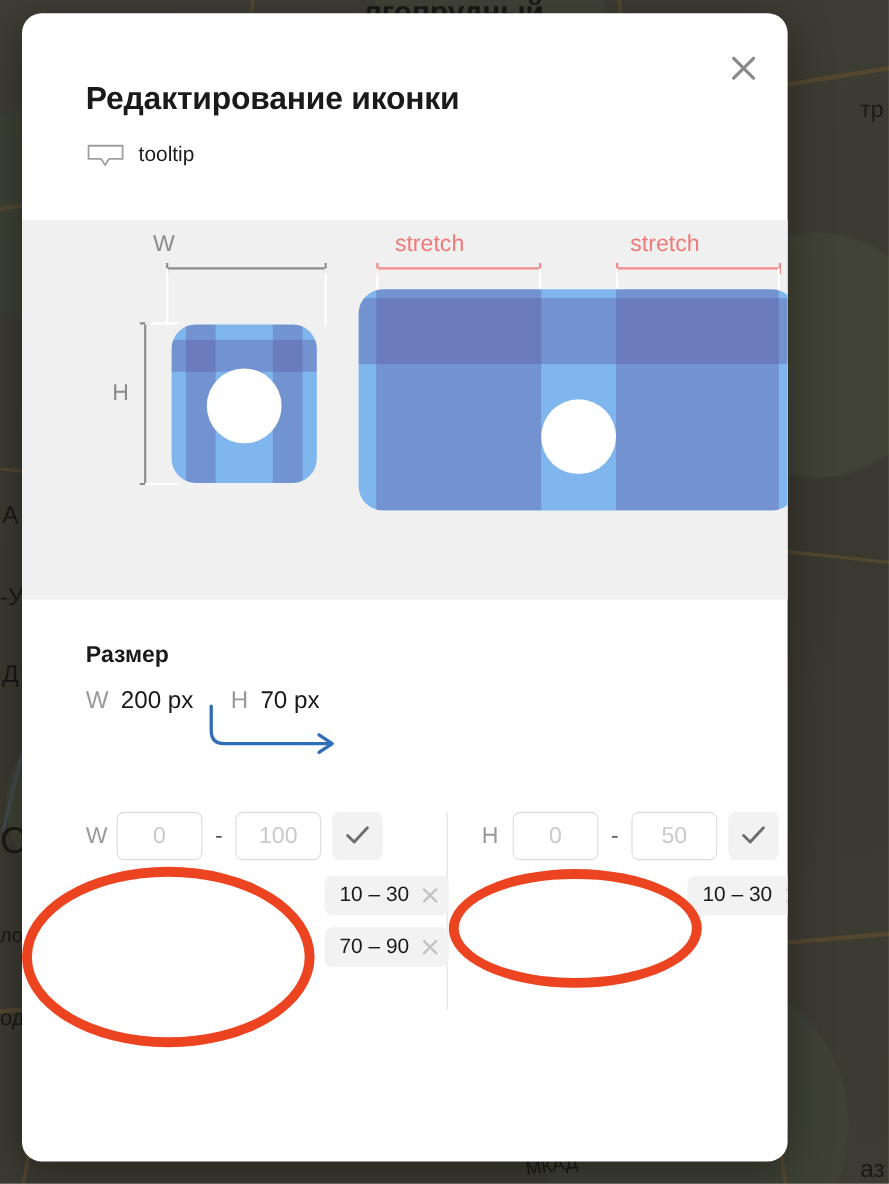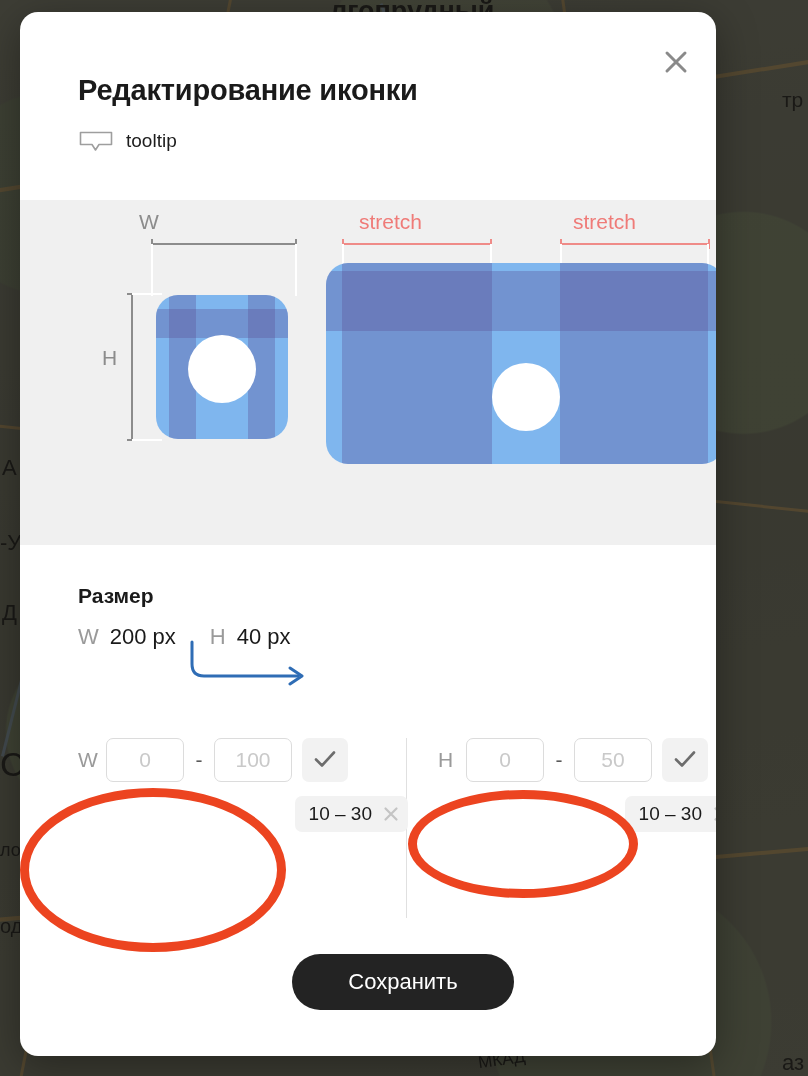--- a/index.html
+++ b/index.html
@@ -374,21 +374,21 @@
     <div class="ipart" style="left:704px;top:67px;width:24px;height:2px;background:#ffffff;"></div>
     <div class="ipart" style="left:704px;top:128px;width:24px;height:2px;background:#ffffff;"></div>
   </div>
 
   <div class="sec-title" style="top:572px;">Размер</div>
   <div class="size-row">
     <span class="axis">W</span>
     <span>200 px</span>
     <span class="gap"></span>
     <span class="axis">H</span>
-    <span>40 px</span>
+    <span>70 px</span>
   </div>
 
 
   <div class="divider-v" style="left:386px;top:726px;height:180px;"></div>
 
   <div class="areas">
 
     <div class="areas-col left">
       <div class="range-row">
         <span class="axis">W</span>
@@ -406,20 +406,28 @@
       <div class="chips chips-indent">
         <div class="chip">
           <span>10 – 30</span>
           <span class="chip-x">
             <svg width="18" height="18" viewBox="0 0 18 18" aria-hidden="true">
               <path d="M3.5 3.5 L14.5 14.5 M14.5 3.5 L3.5 14.5" stroke="#c4c4c4" stroke-width="2.2" stroke-linecap="round"></path>
             </svg>
           </span>
         </div>
         <br>
+        <div class="chip">
+          <span>70 – 90</span>
+          <span class="chip-x">
+            <svg width="18" height="18" viewBox="0 0 18 18" aria-hidden="true">
+              <path d="M3.5 3.5 L14.5 14.5 M14.5 3.5 L3.5 14.5" stroke="#c4c4c4" stroke-width="2.2" stroke-linecap="round"></path>
+            </svg>
+          </span>
+        </div>
       </div>
     </div>
 
     <div class="areas-col right">
       <div class="range-row">
         <span class="axis">H</span>
         <input class="num-input" type="text" value="" placeholder="0" style="">
         <span class="dash">-</span>
         <input class="num-input" type="text" value="" placeholder="50" style="">
         <button class="ok-btn">
@@ -436,17 +444,16 @@
           <span class="chip-x">
             <svg width="18" height="18" viewBox="0 0 18 18" aria-hidden="true">
               <path d="M3.5 3.5 L14.5 14.5 M14.5 3.5 L3.5 14.5" stroke="#c4c4c4" stroke-width="2.2" stroke-linecap="round"></path>
             </svg>
           </span>
         </div>
       </div>
     </div>
   </div>
 
-  <button class="save-btn">Сохранить</button>
 </div>
 
 <div class="annot" style="left:20px;top:788px;width:248px;height:146px;"></div>
 <div class="annot" style="left:408px;top:790px;width:212px;height:90px;"></div>
 
 </body></html>

